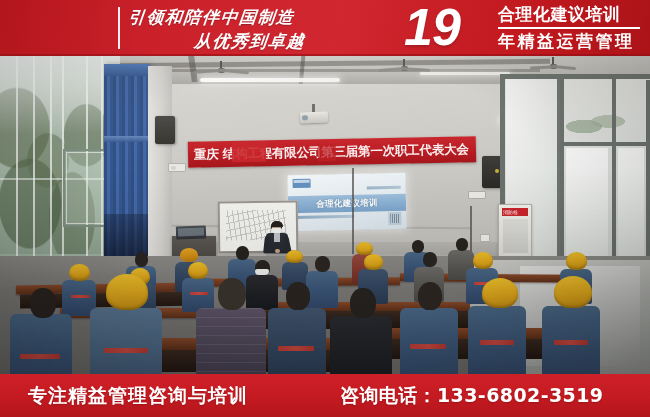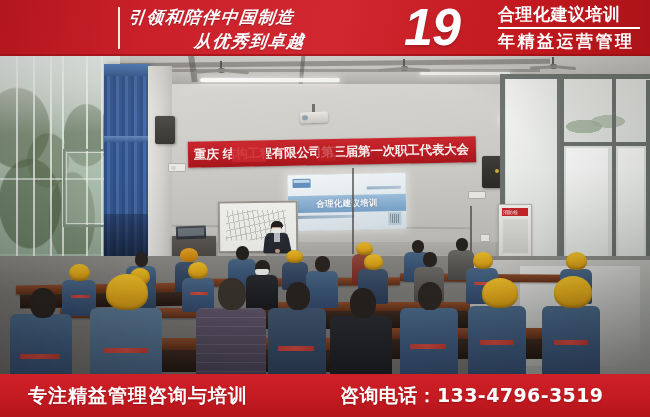--- a/index.html
+++ b/index.html
@@ -615,16 +615,16 @@
       </div>
       <div class="hat hat-y" style="left:12px;top:0;width:38px;height:32px"></div>
     </div>
 
     <div id="photo-grade"></div>
     <div id="vignette"></div>
   </div>
 
   <div id="footer">
     <div id="footer-left">专注精益管理咨询与培训</div>
-    <div id="footer-right">咨询电话：133-4796-3519</div>
+    <div id="footer-right">咨询电话：133-6802-3519</div>
   </div>
 
 </div>
 
 </body></html>

